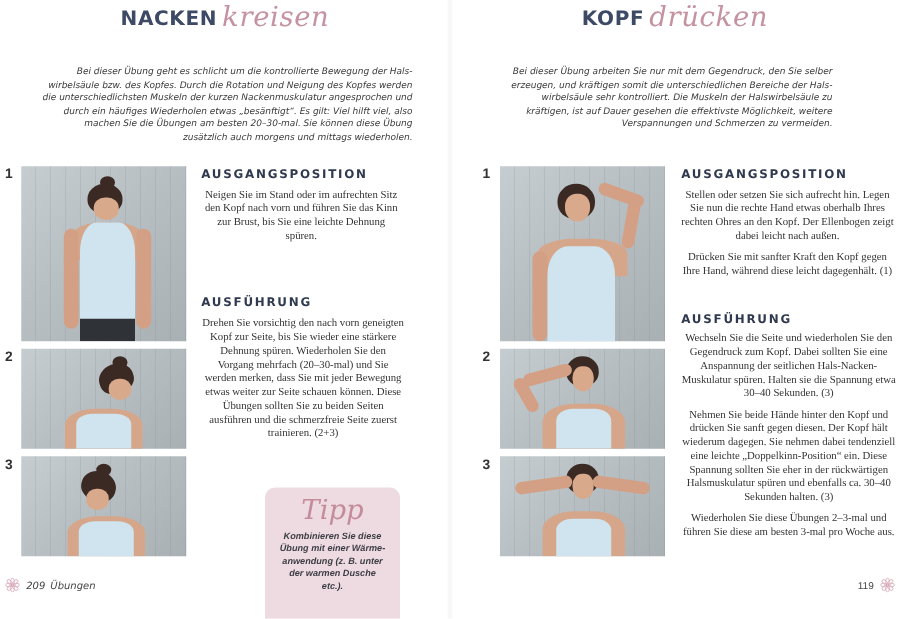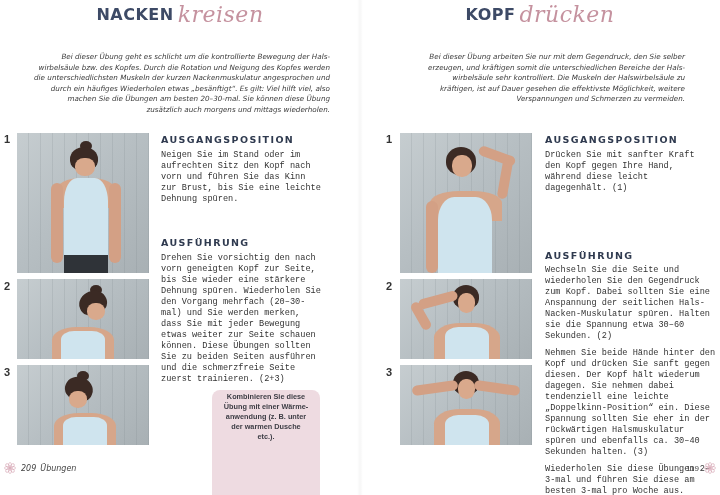--- a/index.html
+++ b/index.html
@@ -15,49 +15,49 @@
   .title { position: absolute; top: 0; left: 0; width: 360px; height: 30px; text-align: center;
            white-space: nowrap; line-height: 28px; }
   .title .caps { font-family: "DejaVu Sans", sans-serif; font-weight: bold; font-size: 16px;
                  color: #3d4a66; letter-spacing: 0.5px; vertical-align: middle; }
   .title .script { font-family: "DejaVu Serif", serif; font-style: italic; font-size: 22px;
                    color: #c5929f; margin-left: 4px; vertical-align: middle; letter-spacing: 0.5px; }
 
   .intro { position: absolute; top: 52px; font-family: "DejaVu Sans", sans-serif; font-style: italic;
            font-size: 7.2px; line-height: 10.5px; text-align: right; color: #3a3a3a; }
   .left .intro { left: 30px; width: 300px; }
-  .right .intro { left: 65px; width: 260px; }
+  .right .intro { left: 46px; width: 260px; }
 
   .num { position: absolute; font-family: "Liberation Sans", sans-serif; font-weight: bold;
          font-size: 11px; color: #333; }
 
   .photo { position: absolute; overflow: hidden;
            background:
              repeating-linear-gradient(90deg, rgba(255,255,255,0.0) 0px, rgba(255,255,255,0.0) 11px, rgba(120,130,135,0.18) 11px, rgba(120,130,135,0.18) 12px),
              linear-gradient(135deg, #c6cdd0 0%, #b7bfc3 45%, #a8b0b4 100%); }
   .photo .hair { position: absolute; border-radius: 50% 50% 45% 45%; background: #3b2a24; }
   .photo .bun { position: absolute; border-radius: 50%; background: #3b2a24; }
   .photo .face { position: absolute; border-radius: 45% 45% 48% 48%; background: #d9a98c; }
   .photo .shoulders { position: absolute; border-radius: 40% 40% 0 0; background: #d6a68a; }
   .photo .top { position: absolute; background: #cfe4ee; border-radius: 30% 30% 0 0; }
   .photo .pants { position: absolute; background: #2f3338; }
   .photo .arm { position: absolute; background: #d3a085; border-radius: 10px; }
 
   .section-head { position: absolute; font-family: "DejaVu Sans", sans-serif; font-weight: bold;
                   font-size: 9.5px; letter-spacing: 1.4px; color: #2f3a4f; }
-  .body-text { position: absolute; font-family: Liberation Mono, monospace; font-size: 8.6px;
-               line-height: 11px; color: #333; }
+  .body-text { position: absolute; font-family: Liberation Serif, serif; font-size: 8.6px;
+               line-height: 11px; color: #333; text-align: center; }
   .body-text p { margin-bottom: 6px; }
 
   .tipp { position: absolute; left: 212px; top: 390px; width: 108px; height: 105px;
           background: #eedbe1; border-radius: 8px 8px 0 0; text-align: center; }
   .tipp .tipp-title { font-family: "DejaVu Serif", serif; font-style: italic; font-size: 22px;
                       color: #c38b9b; margin-top: 6px; line-height: 26px; }
   .tipp .tipp-text { font-family: "Liberation Sans", sans-serif; font-weight: bold; font-size: 7.3px;
-                     line-height: 10px; color: #3d3d45; padding: 2px 10px 0 10px; }
+                     line-height: 10px; color: #3d3d45; padding: 2px 10px 0 10px; font-style: italic; }
 
   .footer { position: absolute; top: 462px; font-size: 8px; color: #444; display: flex; align-items: center; }
   .footer .flower { width: 12px; height: 12px; display: inline-block; }
   .footer-left { left: 4px; font-family: "DejaVu Sans", sans-serif; font-style: italic; }
   .footer-left .pg { margin-left: 5px; }
   .footer-left .sec { margin-left: 4px; }
   .footer-right { right: 4px; font-family: "Liberation Sans", sans-serif; }
   .footer-right .pg { margin-right: 5px; }
 </style>
 </head>
@@ -103,20 +103,21 @@
   <div class="body-text" style="left:161px; top:150px; width:160px;">
     <p>Neigen Sie im Stand oder im aufrechten Sitz den Kopf nach vorn und führen Sie das Kinn zur Brust, bis Sie eine leichte Dehnung spüren.</p>
   </div>
 
   <div class="section-head" style="left:161px; top:237px;">AUSFÜHRUNG</div>
   <div class="body-text" style="left:161px; top:253px; width:163px;">
     <p>Drehen Sie vorsichtig den nach vorn geneigten Kopf zur Seite, bis Sie wieder eine stärkere Dehnung spüren. Wiederholen Sie den Vorgang mehrfach (20–30-mal) und Sie werden merken, dass Sie mit jeder Bewegung etwas weiter zur Seite schauen können. Diese Übungen sollten Sie zu beiden Seiten ausführen und die schmerzfreie Seite zuerst trainieren. (2+3)</p>
   </div>
 
   <div class="tipp">
+    <div class="tipp-title">Tipp</div>
     <div class="tipp-text">Kombinieren Sie diese Übung mit einer Wärme-anwendung (z. B. unter der warmen Dusche etc.).</div>
   </div>
 
   <div class="footer footer-left">
     <svg class="flower" viewBox="0 0 24 24">
       <g fill="none" stroke="#d5a3b1" stroke-width="1.2">
         <ellipse cx="12" cy="6" rx="3" ry="5"></ellipse>
         <ellipse cx="12" cy="18" rx="3" ry="5"></ellipse>
         <ellipse cx="6" cy="12" rx="5" ry="3"></ellipse>
         <ellipse cx="18" cy="12" rx="5" ry="3"></ellipse>
@@ -165,26 +166,27 @@
     <div class="hair" style="left:53px; top:6px; width:26px; height:24px;"></div>
     <div class="face" style="left:58px; top:14px; width:17px; height:20px;"></div>
     <div class="arm" style="left:12px; top:18px; width:46px; height:10px; transform:rotate(-8deg);"></div>
     <div class="arm" style="left:74px; top:18px; width:46px; height:10px; transform:rotate(8deg);"></div>
     <div class="shoulders" style="left:34px; top:44px; width:66px; height:36px;"></div>
     <div class="top" style="left:45px; top:50px; width:44px; height:30px;"></div>
   </div>
 
   <div class="section-head" style="left:185px; top:134px;">AUSGANGSPOSITION</div>
   <div class="body-text" style="left:185px; top:150px; width:170px;">
+    <p>Stellen oder setzen Sie sich aufrecht hin. Legen Sie nun die rechte Hand etwas oberhalb Ihres rechten Ohres an den Kopf. Der Ellenbogen zeigt dabei leicht nach außen.</p>
     <p>Drücken Sie mit sanfter Kraft den Kopf gegen Ihre Hand, während diese leicht dagegenhält. (1)</p>
   </div>
 
   <div class="section-head" style="left:185px; top:250px;">AUSFÜHRUNG</div>
   <div class="body-text" style="left:185px; top:265px; width:172px;">
-    <p>Wechseln Sie die Seite und wiederholen Sie den Gegendruck zum Kopf. Dabei sollten Sie eine Anspannung der seitlichen Hals-Nacken-Muskulatur spüren. Halten sie die Spannung etwa 30–60 Sekunden. (2)</p>
+    <p>Wechseln Sie die Seite und wiederholen Sie den Gegendruck zum Kopf. Dabei sollten Sie eine Anspannung der seitlichen Hals-Nacken-Muskulatur spüren. Halten sie die Spannung etwa 30–40 Sekunden. (3)</p>
     <p>Nehmen Sie beide Hände hinter den Kopf und drücken Sie sanft gegen diesen. Der Kopf hält wiederum dagegen. Sie nehmen dabei tendenziell eine leichte „Doppelkinn-Position“ ein. Diese Spannung sollten Sie eher in der rückwärtigen Halsmuskulatur spüren und ebenfalls ca. 30–40 Sekunden halten. (3)</p>
     <p>Wiederholen Sie diese Übungen 2–3-mal und führen Sie diese am besten 3-mal pro Woche aus.</p>
   </div>
 
   <div class="footer footer-right">
     <span class="pg">119</span>
     <svg class="flower" viewBox="0 0 24 24">
       <g fill="none" stroke="#d5a3b1" stroke-width="1.2">
         <ellipse cx="12" cy="6" rx="3" ry="5"></ellipse>
         <ellipse cx="12" cy="18" rx="3" ry="5"></ellipse>

